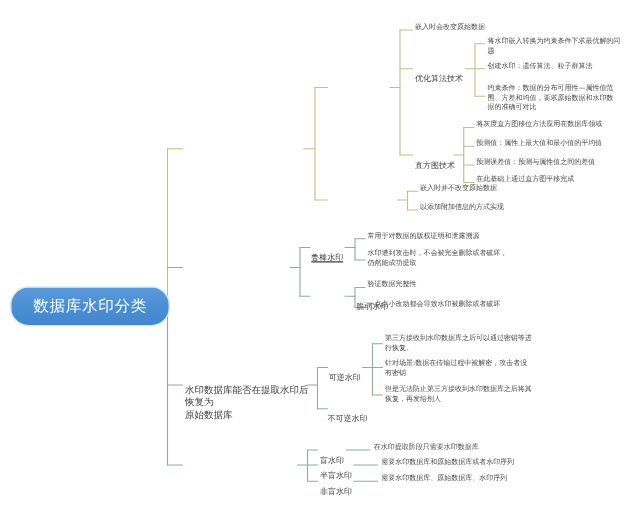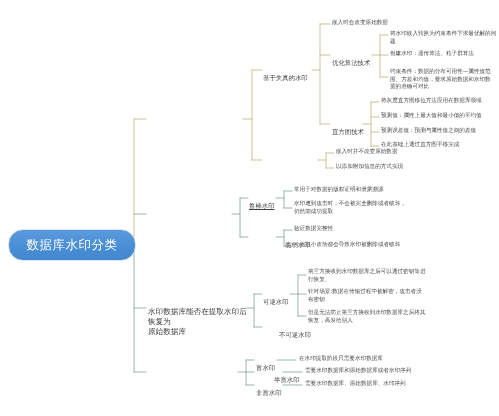--- a/index.html
+++ b/index.html
@@ -124,23 +124,20 @@
       <path d="M283,372 L302,372" stroke="#8fae9c"></path>
       <path d="M283,385 L302,385" stroke="#8fae9c"></path>
     </g>
   </svg>
 
   <div class="node root-node">
     <span>数据库水印分类</span>
   </div>
 
 
-  <div class="node l2" style="left:263px;top:65px;width:52px;">
-    <span>基于失真的水印</span>
-  </div>
 
   <div class="node l3" style="left:332px;top:19px;width:120px;">
     <span>嵌入时会改变原始数据</span>
   </div>
   <div class="node l2" style="left:332px;top:50px;width:42px;">
     <span>优化算法技术</span>
   </div>
   <div class="node l2" style="left:332px;top:119px;width:34px;">
     <span>直方图技术</span>
   </div>
@@ -197,39 +194,39 @@
   </div>
 
   <div class="node l1" style="left:148px;top:297px;width:100px;">
     <span>水印数据库能否在提取水印后恢复为
 原始数据库</span>
   </div>
 
   <div class="node l2" style="left:263px;top:289px;width:30px;">
     <span>可逆水印</span>
   </div>
-  <div class="node l2" style="left:279px;top:322px;width:38px;">
+  <div class="node l2" style="left:262px;top:322px;width:38px;">
     <span>不可逆水印</span>
   </div>
 
   <div class="node l3" style="left:308px;top:268px;width:120px;">
     <span>第三方接收到水印数据库之后可以通过密钥等进行恢复。</span>
   </div>
   <div class="node l3" style="left:308px;top:288px;width:118px;">
     <span>针对场景:数据在传输过程中被解密，攻击者没有密钥</span>
   </div>
   <div class="node l3" style="left:308px;top:309px;width:118px;">
     <span>但是无法防止第三方接收到水印数据库之后将其恢复，再发给别人</span>
   </div>
 
 
   <div class="node l2" style="left:256px;top:355px;width:24px;">
     <span>盲水印</span>
   </div>
-  <div class="node l2" style="left:256px;top:367px;width:30px;margin-left:18px;">
+  <div class="node l2" style="left:256px;top:367px;width:30px;">
     <span>半盲水印</span>
   </div>
   <div class="node l2" style="left:256px;top:380px;width:30px;">
     <span>非盲水印</span>
   </div>
 
   <div class="node l3" style="left:299px;top:355px;width:130px;">
     <span>在水印提取阶段只需要水印数据库</span>
   </div>
   <div class="node l3" style="left:305px;top:367px;width:135px;">

